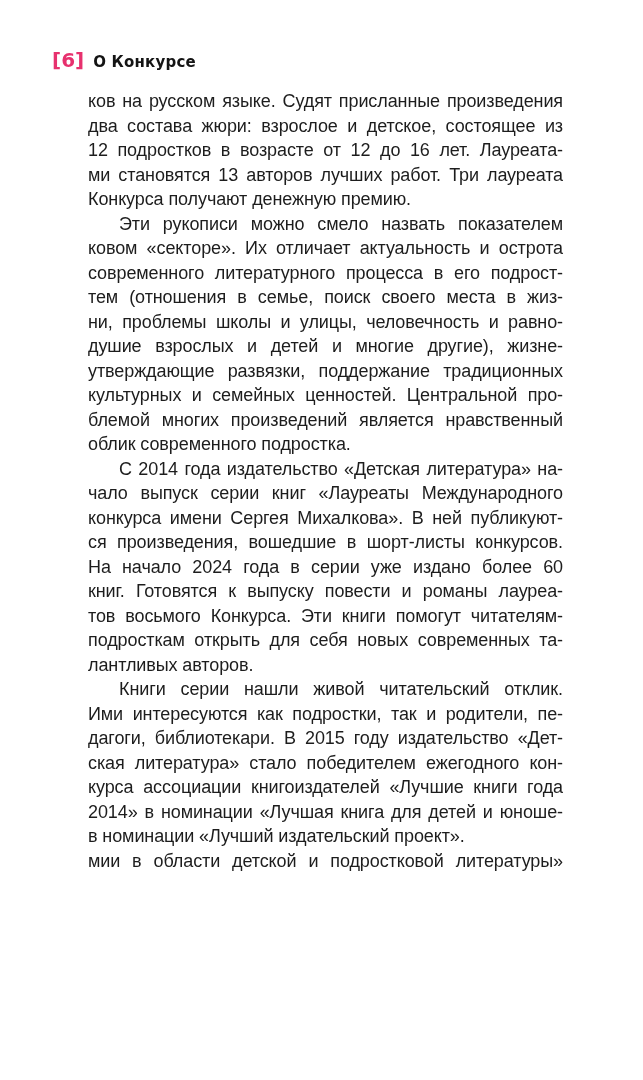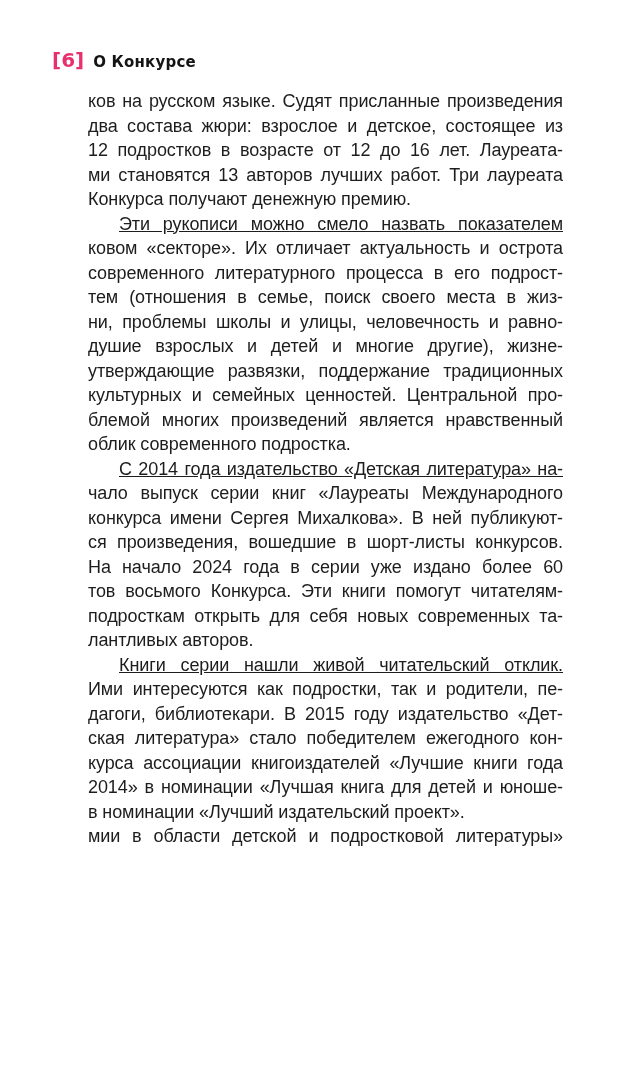--- a/index.html
+++ b/index.html
@@ -52,21 +52,20 @@
   .para { margin: 0; }
   .tline {
     text-align: justify;
     text-align-last: justify;
   }
   .tline.tlast {
     text-align-last: left;
   }
   .para.indent .tline:first-child {
     text-indent: 31px;
-    text-decoration: underline;
   }
 </style>
 </head>
 <body style="background: rgb(255, 255, 255);">
 
 <div class="page">
 
   <header class="page-header">
     <span class="page-number">[6]</span>
     <h1 class="chapter-title">О Конкурсе</h1>
@@ -91,20 +90,21 @@
         <div class="tline">культурных и семейных ценностей. Центральной про-</div>
         <div class="tline">блемой многих произведений является нравственный</div>
         <div class="tline tlast">облик современного подростка.</div>
       </div>
     <div class="para indent">
         <div class="tline">С 2014 года издательство «Детская литература» на-</div>
         <div class="tline">чало выпуск серии книг «Лауреаты Международного</div>
         <div class="tline">конкурса имени Сергея Михалкова». В ней публикуют-</div>
         <div class="tline">ся произведения, вошедшие в шорт-листы конкурсов.</div>
         <div class="tline">На начало 2024 года в серии уже издано более 60</div>
+        <div class="tline">книг. Готовятся к выпуску повести и романы лауреа-</div>
         <div class="tline">тов восьмого Конкурса. Эти книги помогут читателям-</div>
         <div class="tline">подросткам открыть для себя новых современных та-</div>
         <div class="tline tlast">лантливых авторов.</div>
       </div>
     <div class="para indent">
         <div class="tline">Книги серии нашли живой читательский отклик.</div>
         <div class="tline">Ими интересуются как подростки, так и родители, пе-</div>
         <div class="tline">дагоги, библиотекари. В 2015 году издательство «Дет-</div>
         <div class="tline">ская литература» стало победителем ежегодного кон-</div>
         <div class="tline">курса ассоциации книгоиздателей «Лучшие книги года</div>

